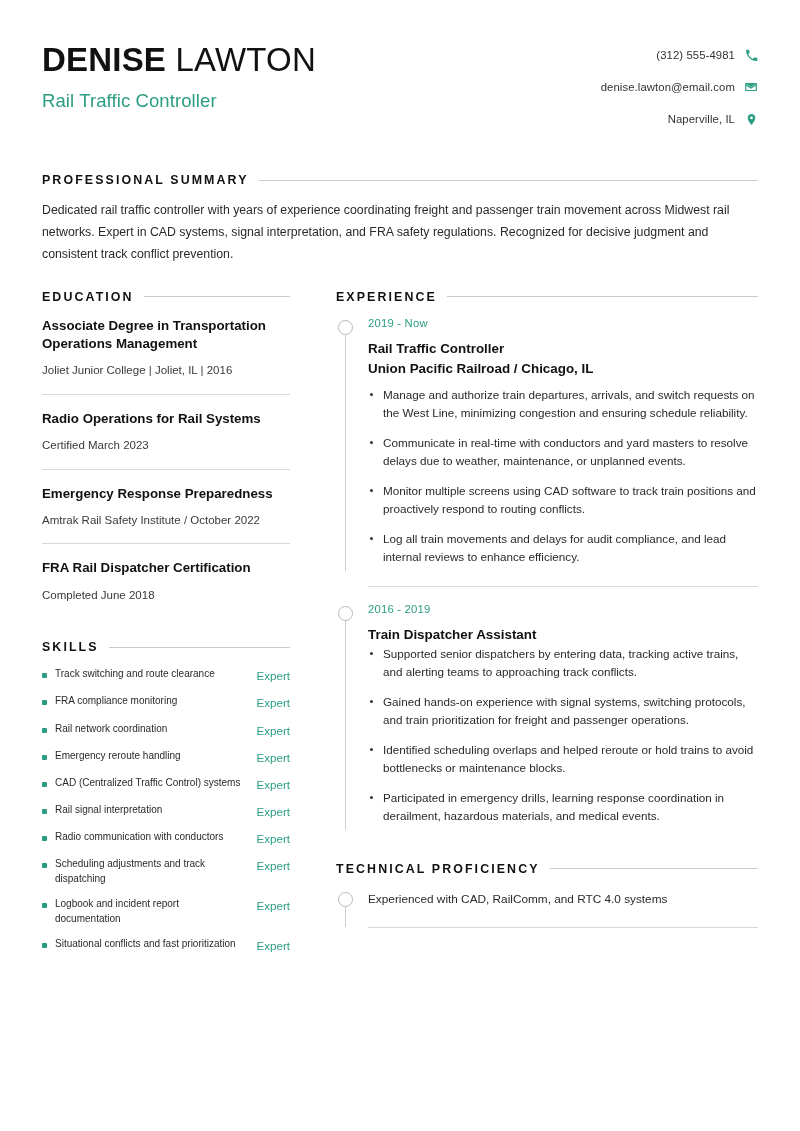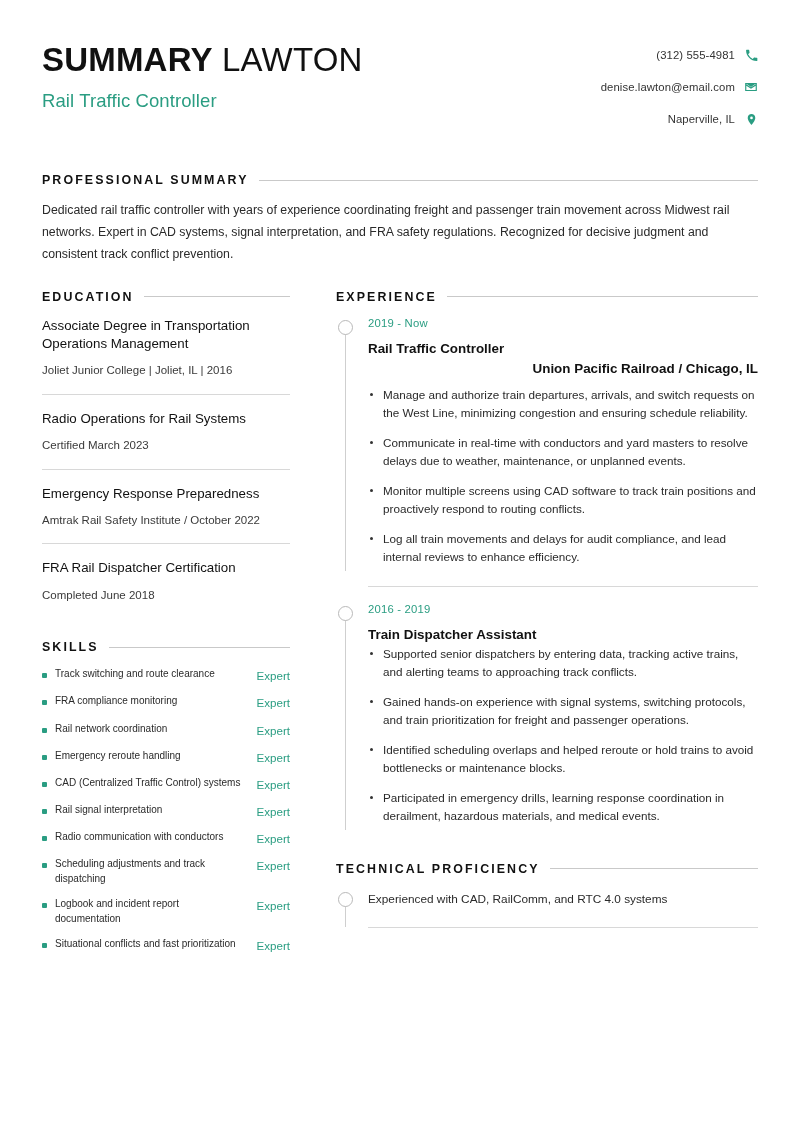--- a/index.html
+++ b/index.html
@@ -112,21 +112,21 @@
 
   
   .edu-item { padding: 0 0 0 0; }
   .edu-sep {
     height: 1px;
     background: #d8d8d8;
     margin: 15px 0 15px 0;
   }
   .edu-degree {
     font-size: 13.3px;
-    font-weight: 400;
+    font-weight: 700;
     line-height: 1.37;
     color: #111111;
   }
   .edu-meta {
     margin-top: 9px;
     font-size: 11.5px;
     color: #3a3a3a;
     line-height: 1.45;
   }
 
@@ -199,21 +199,20 @@
     font-weight: 700;
     color: #111111;
     line-height: 1.5;
   }
   .tl-company {
     font-size: 13.4px;
     font-weight: 700;
     color: #111111;
     line-height: 1.5;
     margin-bottom: 7px;
-    text-align: right;
   }
   .tl-bullets {
     list-style: none;
     margin: 0;
     padding: 0;
   }
   .tl-bullets li {
     position: relative;
     padding-left: 15px;
     font-size: 11.7px;
@@ -256,21 +255,21 @@
     margin: 18px 0 0 32px;
   }
 </style>
 </head>
 <body>
 
 <div class="page">
 
   <div class="header">
     <div class="identity">
-      <div class="name"><span class="first">SUMMARY</span> <span class="last">LAWTON</span></div>
+      <div class="name"><span class="first">DENISE</span> <span class="last">LAWTON</span></div>
       <div class="job-title">Rail Traffic Controller</div>
     </div>
 
     <div class="contact">
       <div class="contact-row">
         <span>(312) 555-4981</span>
         <span class="contact-icon">
           <svg width="13" height="13" viewBox="0 0 24 24" fill="#2a9d82">
               <path d="M6.6 10.8c1.7 3.3 4.3 5.9 7.6 7.6l2.5-2.5c.3-.3.8-.4 1.2-.3 1.2.4 2.5.6 3.9.6.6 0 1 .4 1 1V21c0 .6-.4 1-1 1C10.8 22 2 13.2 2 2.2c0-.6.4-1 1-1h3.8c.6 0 1 .4 1 1 0 1.3.2 2.6.6 3.9.1.4 0 .9-.3 1.2l-2.5 2.5z"></path>
             </svg>

